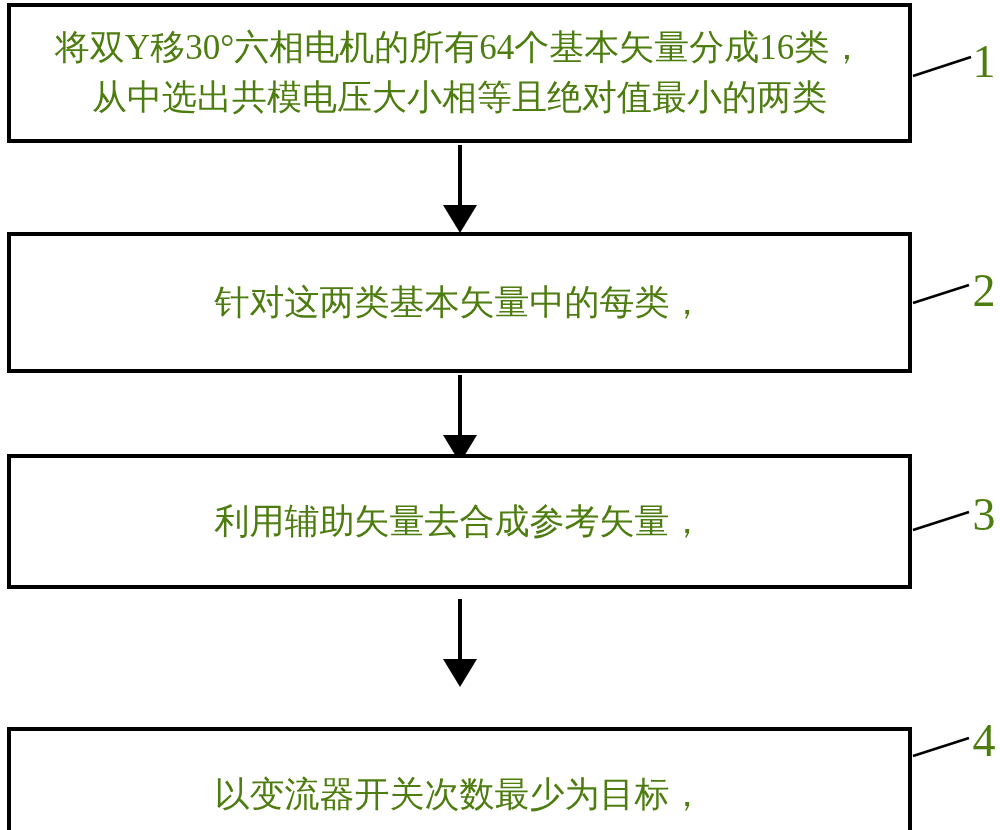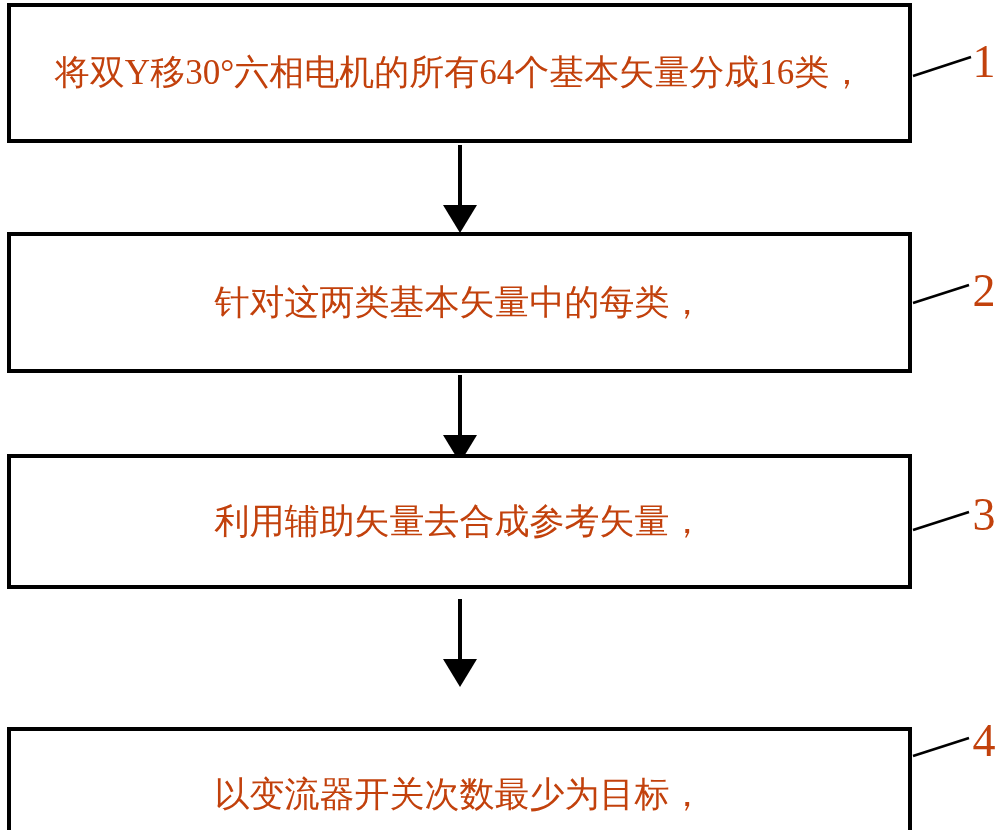--- a/index.html
+++ b/index.html
@@ -7,21 +7,21 @@
     padding: 0;
     background: #ffffff;
   }
   #stage {
     position: relative;
     width: 1000px;
     height: 830px;
     background: #ffffff;
     overflow: hidden;
     font-family: "Liberation Serif", "DejaVu Serif", serif;
-    color: #c2410c;
+    color: #4d7c0f;
   }
   .flow-box {
     position: absolute;
     left: 7px;
     width: 905px;
     box-sizing: border-box;
     border: 4px solid #000000;
     background: #ffffff;
     display: flex;
     flex-direction: column;
@@ -78,20 +78,21 @@
     stroke-width: 2.5;
   }
 </style>
 </head>
 <body>
 
 <div id="stage">
 
   <div class="flow-box" style="top:3px; height:140px;">
     <div class="line">将双Y移30°六相电机的所有64个基本矢量分成16类，</div>
+    <div class="line">从中选出共模电压大小相等且绝对值最小的两类</div>
   </div>
 
   <div class="arrow-line" style="top:145px; height:64px;"></div>
   <div class="arrow-head" style="top:205px;"></div>
 
   <div class="flow-box" style="top:232px; height:141px;gap:36px;">
     <div class="line">针对这两类基本矢量中的每类，</div>
   </div>
 
   <div class="arrow-line" style="top:375px; height:62px;"></div>

